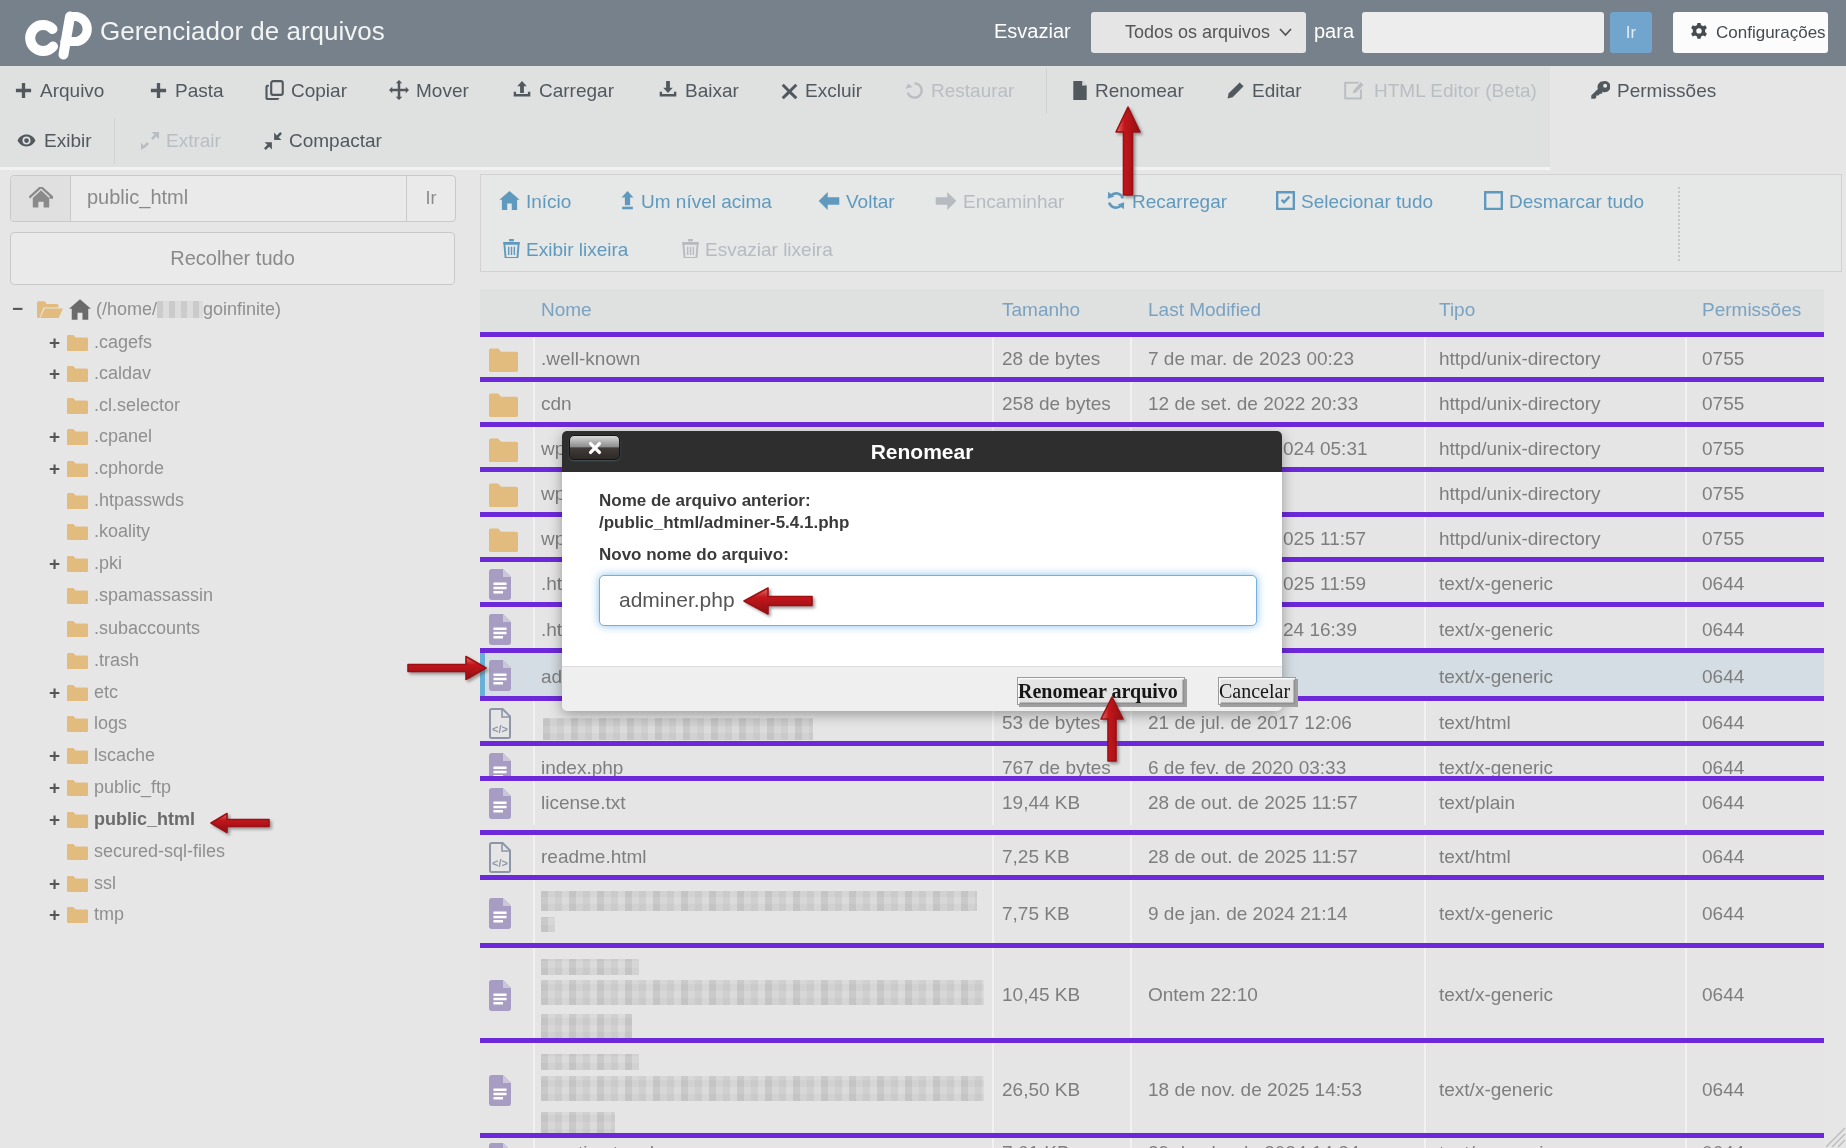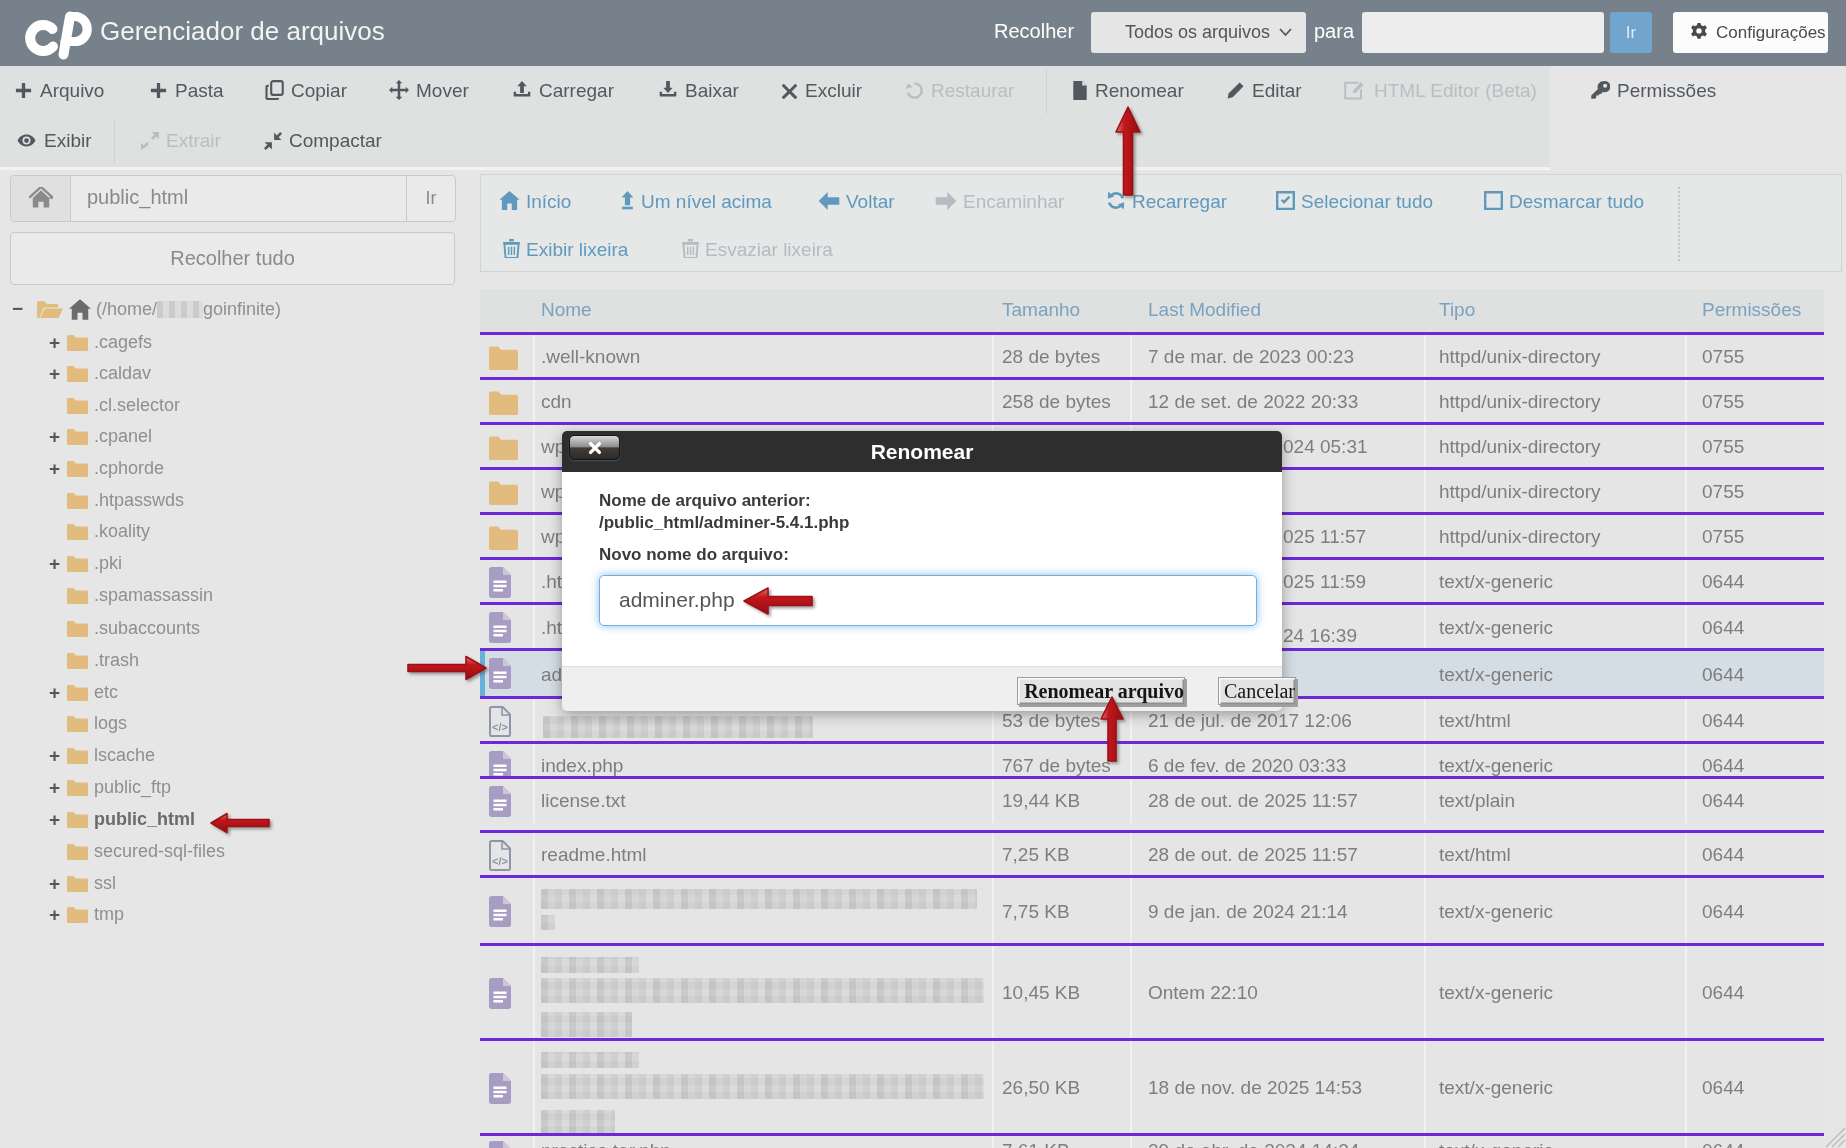--- a/index.html
+++ b/index.html
@@ -31,50 +31,50 @@
 .trow .txt{position:absolute;left:94px;top:1px;}
 .trow svg{position:absolute;}
 
 #crumb{left:480px;top:174px;width:1360px;height:96px;border:1px solid #d2d2d2;background:#e6e7e7;}
 .cl{position:absolute;font-size:19px;color:#5f9abe;white-space:nowrap;}
 .cl svg{vertical-align:-2px;margin-right:6px}
 .cl.dis{color:#b5bbc0}
 
 #thead{left:480px;top:289px;width:1344px;height:43px;background:#dfe0e0;}
 .th{position:absolute;top:10px;font-size:19px;color:#7aa2c1;}
-.row{position:absolute;left:480px;width:1344px;background:#e5e5e5;border-top:3px solid #6d28d9;}
+.row{position:absolute;left:480px;width:1344px;background:#e5e5e5;border-top:5px solid #6d28d9;}
 .row.sel{background:#d4dde3;box-shadow:inset 5px 0 0 #68b0d8;}
 .cell{position:absolute;font-size:19px;color:#7e7e7e;white-space:nowrap;}
 .csep{position:absolute;top:0;bottom:0;width:2px;background:#f1f1f1;}
 .blur{position:absolute;border-radius:1px;background:
  repeating-linear-gradient(90deg,rgba(188,188,188,.55) 0 7px,rgba(212,212,212,.55) 7px 14px,rgba(199,199,199,.55) 14px 21px,rgba(220,220,220,.55) 21px 28px),
  repeating-linear-gradient(0deg,#cecece 0 7px,#dadada 7px 14px);}
 
 #modal{left:562px;top:431px;width:720px;height:279px;border-radius:5px;background:#fff;box-shadow:0 4px 14px rgba(0,0,0,.35);}
 #mtitle{left:0;top:0;width:720px;height:41px;background:#2e2e2e;border-radius:5px 5px 0 0;color:#fff;font-weight:bold;font-size:21px;text-align:center;line-height:41px;}
 #mclose{left:7px;top:4px;width:49px;height:23px;border-radius:5px;border:1px solid #151515;background:linear-gradient(180deg,#d8d8d8 0%,#8f8f8f 46%,#423c38 52%,#2e2a27 100%);box-shadow:0 1px 2px rgba(120,160,190,.35);}
 #mclose svg{position:absolute;left:18px;top:5px}
 .mlbl{position:absolute;left:37px;font-size:17px;font-weight:bold;color:#3a3a3a;white-space:nowrap;}
 #minput{left:37px;top:144px;width:656px;height:49px;background:#fff;border:1px solid #77aede;border-radius:5px;box-shadow:0 0 9px rgba(92,170,230,.75);}
 #minput span{position:absolute;left:19px;top:12px;font-size:21px;color:#555;}
 #mfoot{left:0;top:235px;width:720px;height:44px;background:#efefef;border-top:1px solid #ddd;border-radius:0 0 5px 5px;}
-.mbtn{position:absolute;top:10px;height:26px;font-family:"Liberation Serif",serif;font-size:20px;color:#161616;text-align:right;line-height:26px;background:#e3e3e3;border:1px solid #9c9c9c;box-shadow:inset 1.5px 1.5px 0 #fafafa,inset -1.5px -1.5px 0 #909090,2px 2px 0 #a0a0a0;}
+.mbtn{position:absolute;top:10px;height:26px;font-family:"Liberation Serif",serif;font-size:20px;color:#161616;text-align:left;line-height:26px;background:#e3e3e3;border:1px solid #9c9c9c;box-shadow:inset 1.5px 1.5px 0 #fafafa,inset -1.5px -1.5px 0 #909090,2px 2px 0 #a0a0a0;}
 
 .arr{position:absolute;}
 </style></head>
 <body>
 
 <div class="abs" id="hdr">
   <svg class="abs" style="left:24px;top:6px" width="72" height="56" viewBox="0 0 72 56">
       <path d="M28.5 23 A13 13 0 1 0 29 40.5" stroke="#fff" stroke-width="10" fill="none" stroke-linecap="round"></path>
       <path d="M46 10.5 L39.5 48.5" stroke="#fff" stroke-width="10" stroke-linecap="round"></path>
       <path d="M47 10.5 L52.5 10.5 A12.7 12.7 0 0 1 53 35.5 L41 35.5" stroke="#fff" stroke-width="9.2" fill="none" stroke-linecap="round"></path>
     </svg>
   <div class="abs title">Gerenciador de arquivos</div>
-  <div class="abs hlabel" style="left:994px;top:20px">Recolher</div>
+  <div class="abs hlabel" style="left:994px;top:20px">Esvaziar</div>
   <div class="abs" id="selbox"><span>Todos os arquivos</span><svg class="chev" style="top:16px" width="13" height="9" viewBox="0 0 13 9">
         <path d="M1 1l5.5 6L12 1" fill="none" stroke="#555" stroke-width="1.8"></path>
       </svg></div>
   <div class="abs hlabel" style="left:1314px;top:20px">para</div>
   <div class="abs" id="srchin"></div>
   <div class="abs" id="irbtn">Ir</div>
   <div class="abs" id="cfgbtn"><svg style="vertical-align:-3px;margin:0 8px 0 17px" width="18" height="18" viewBox="0 0 16 16">
         <path d="M6.6 0h2.8l.4 2.1a6 6 0 0 1 1.8.8l2-.8 1.4 2.4-1.6 1.4c.1.4.1.7.1 1.1s0 .7-.1 1.1l1.6 1.4-1.4 2.4-2-.8a6 6 0 0 1-1.8.8L9.4 14H6.6l-.4-2.1a6 6 0 0 1-1.8-.8l-2 .8L1 9.5l1.6-1.4C2.5 7.7 2.5 7.4 2.5 7s0-.7.1-1.1L1 4.5l1.4-2.4 2 .8a6 6 0 0 1 1.8-.8zM8 4.6A2.4 2.4 0 1 0 8 9.4 2.4 2.4 0 0 0 8 4.6z" fill="#454b50"></path>
       </svg>Configurações</div>
 </div>
@@ -433,21 +433,21 @@
         <path d="M14 0l8 8h-8z" fill="#cdc6da"></path>
         <path d="M4.5 13.5h13v2.4h-13zM4.5 17.8h13v2.4h-13zM4.5 22.1h9.5v2.4h-9.5z" fill="#fff"></path>
       </svg>
       <div class="csep" style="left:53px"></div>
       <div class="csep" style="left:512px"></div>
       <div class="csep" style="left:650px"></div>
       <div class="csep" style="left:944px"></div>
       <div class="csep" style="left:1205px"></div>
       <div class="cell" style="left:61px;top:12px">.htaccess.bk</div>
       <div class="cell" style="left:522px;top:12px">413 de bytes</div>
-      <div class="cell" style="left:803px;top:20px">24 16:39</div>
+      <div class="cell" style="left:803px;top:12px">24 16:39</div>
       <div class="cell" style="left:959px;top:12px">text/x-generic</div>
       <div class="cell" style="left:1222px;top:12px">0644</div>
     </div>
 <div class="row sel" style="top:648px;height:48px">
       <svg class="abs" style="left:9px;top:7px" width="22" height="31" viewBox="0 0 22 31">
         <path d="M0 2.5C0 1.1 1.1 0 2.5 0H14l8 8v20.5c0 1.4-1.1 2.5-2.5 2.5h-17C1.1 31 0 29.9 0 28.5z" fill="#a79cc2"></path>
         <path d="M14 0l8 8h-8z" fill="#cdc6da"></path>
         <path d="M4.5 13.5h13v2.4h-13zM4.5 17.8h13v2.4h-13zM4.5 22.1h9.5v2.4h-9.5z" fill="#fff"></path>
       </svg>
       <div class="cell" style="left:61px;top:13px">adminer-5.4.1.php</div>

